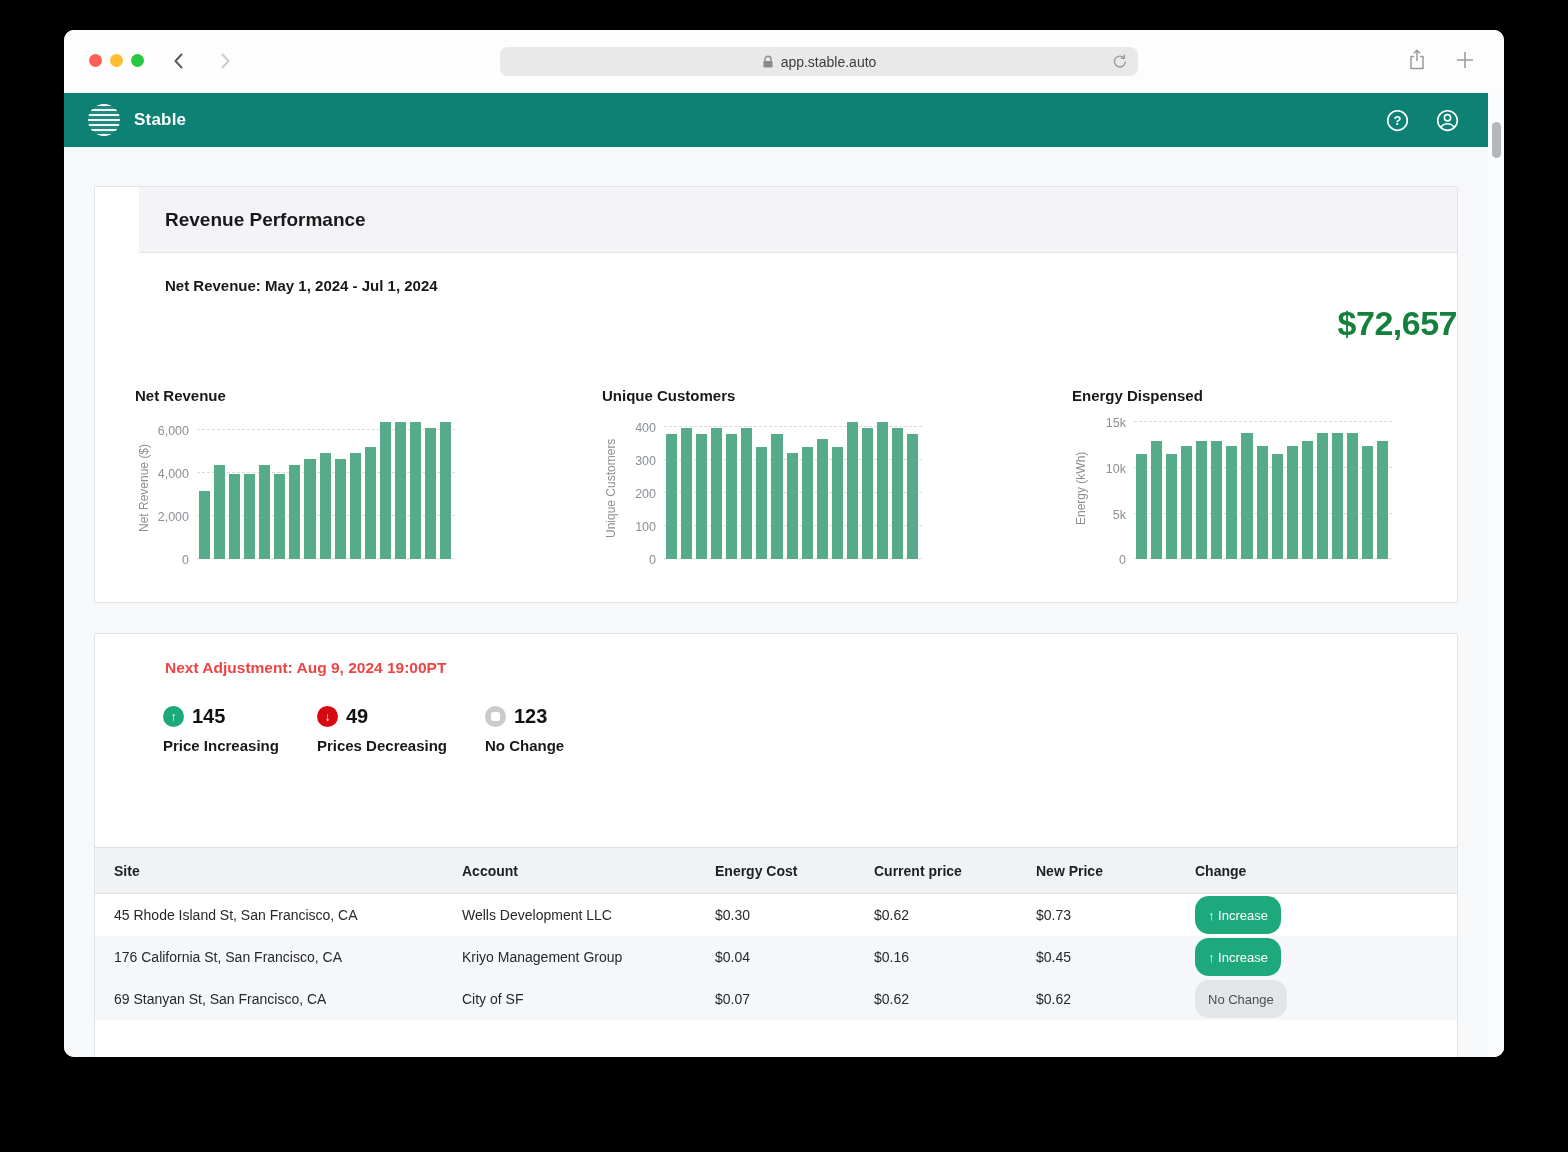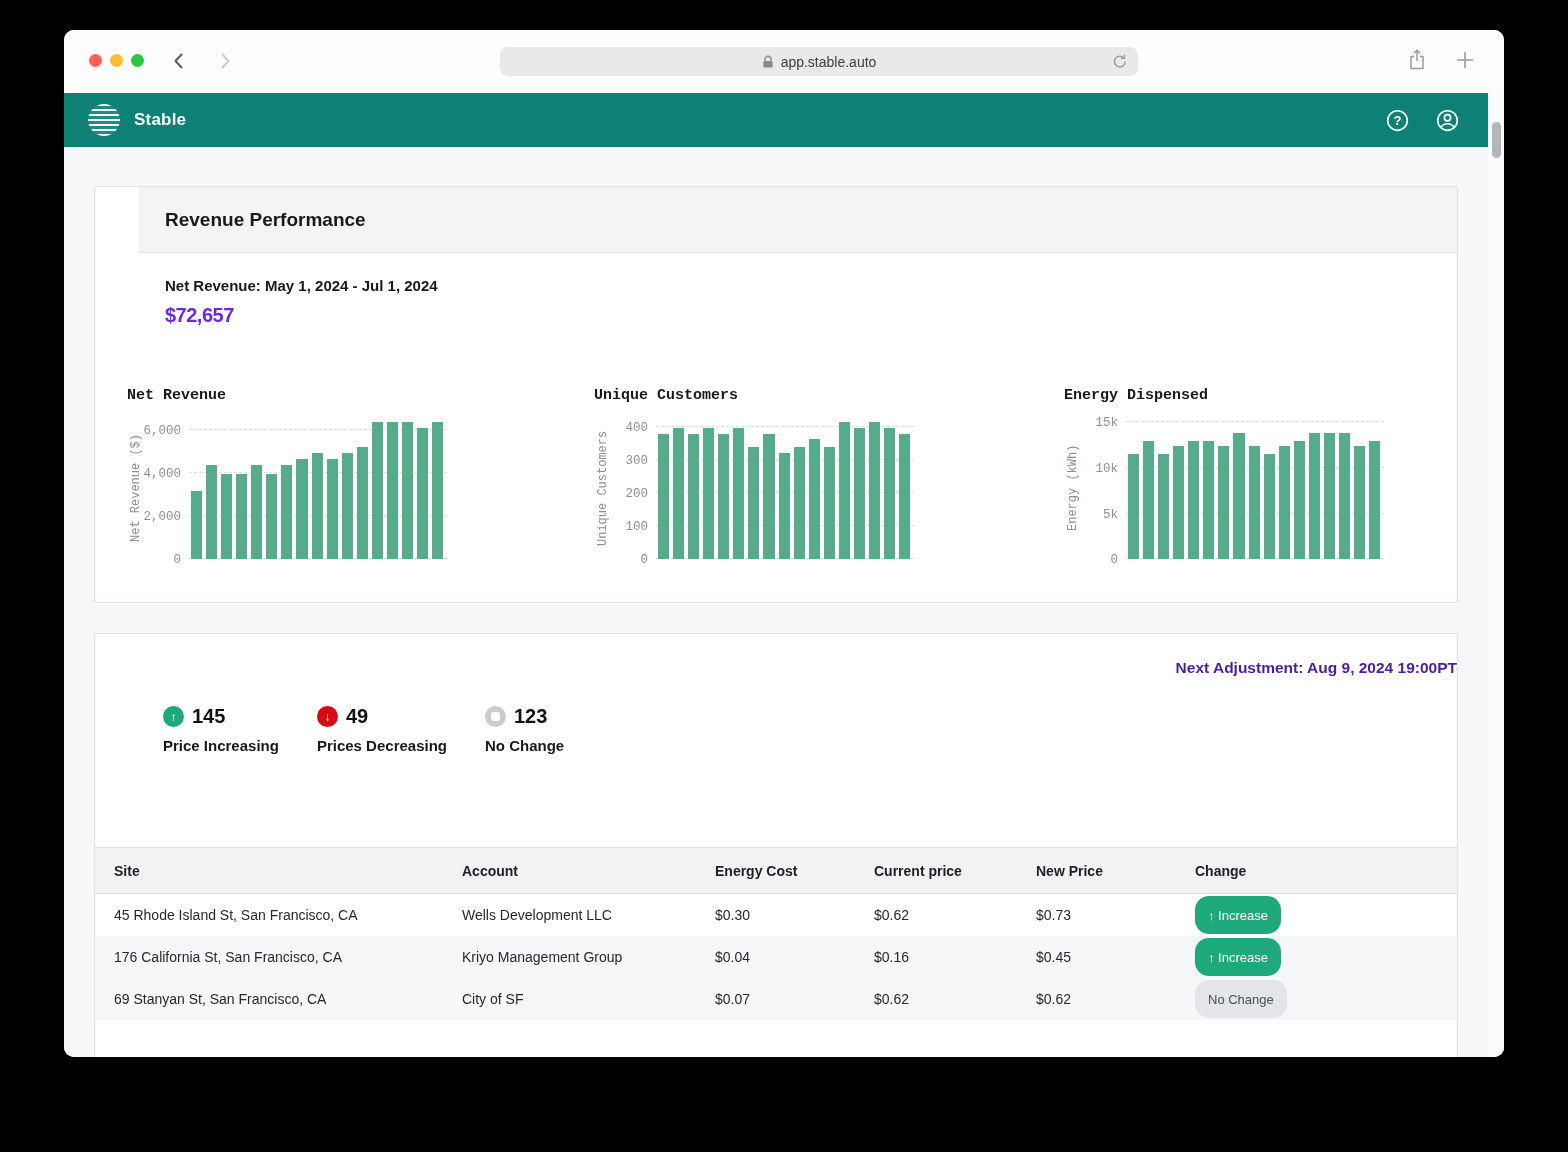--- a/index.html
+++ b/index.html
@@ -35,38 +35,38 @@
   
   .content { position:relative; height:910px; background:#f7f8fa; overflow:hidden; }
   .card { position:absolute; left:30px; width:1364px; background:#fff; border:1px solid #e2e3e6; border-radius:2px;padding-left:44px; }
   .card-head { height:66px; background:#f4f4f6; border-bottom:1px solid #e2e3e6; display:flex; align-items:center; padding-left:26px; }
   .card-title { font-size:19px; font-weight:bold; color:#17191b; }
 
   .card-revenue { top:39px; height:417px; }
   .card-prices  { top:486px; height:560px; }
 
   .subtitle { margin:24px 0 0 26px; font-size:15px; font-weight:bold; color:#17191b; }
-  .big-num  { margin:10px 0 0 26px; font-size:20px; font-weight:bold; color:#6d28d9; letter-spacing:-.5px; }
-
-  
-  .charts { position:absolute; left:8px; top:200px; right:0; height:200px;font-family:Liberation Mono, monospace; }
+  .big-num  { margin:10px 0 0 26px; font-size:34px; font-weight:bold; color:#15803d; letter-spacing:-.5px;text-align:right; }
+
+  
+  .charts { position:absolute; left:16px; top:200px; right:0; height:200px; }
   .chart { position:absolute; width:400px; }
   .chart-title { font-size:15px; font-weight:bold; color:#17191b; margin-bottom:13px; }
   .chart-body { display:flex; }
   .ylab { width:18px; height:142px; display:flex; align-items:center; justify-content:center;
           writing-mode:vertical-rl; transform:rotate(180deg); font-size:12px; color:#8b9095; }
   .ticks { position:relative; width:44px; height:142px; }
   .tick { position:absolute; right:8px; font-size:12.5px; color:#8b9095; }
   .plot { position:relative; width:258px; height:142px; }
   .gridline { position:absolute; left:0; right:0; border-top:1.5px dashed #dcdcdc; }
   .bars { position:absolute; left:2px; right:4px; bottom:0; top:0; display:flex; gap:4px; align-items:flex-end; }
   .bar { flex:1; }
 
   
-  .next-adj { margin:25px 0 0 26px; font-size:15.5px; font-weight:bold; color:#4c1d95;text-align:right; }
+  .next-adj { margin:25px 0 0 26px; font-size:15.5px; font-weight:bold; color:#ef4444; }
   .stats { display:flex; gap:38px; margin:28px 0 0 24px; }
   .stat-top { display:flex; align-items:center; gap:8px; }
   .stat-icon { width:21px; height:21px; border-radius:50%; color:#fff; font-size:12px; font-weight:bold;
                display:flex; align-items:center; justify-content:center; }
   .stat-icon.increase { background:var(--increase_green); }
   .stat-icon.decrease { background:var(--decrease_red); }
   .stat-icon.none { background:var(--neutral_gray); }
   .stat-icon.none .sq { width:9px; height:9px; border-radius:2.5px; background:#fff; }
   .stat-value { font-size:20px; font-weight:bold; color:#111; }
   .stat-label { margin-top:9px; font-size:15px; font-weight:bold; color:#17191b; }

